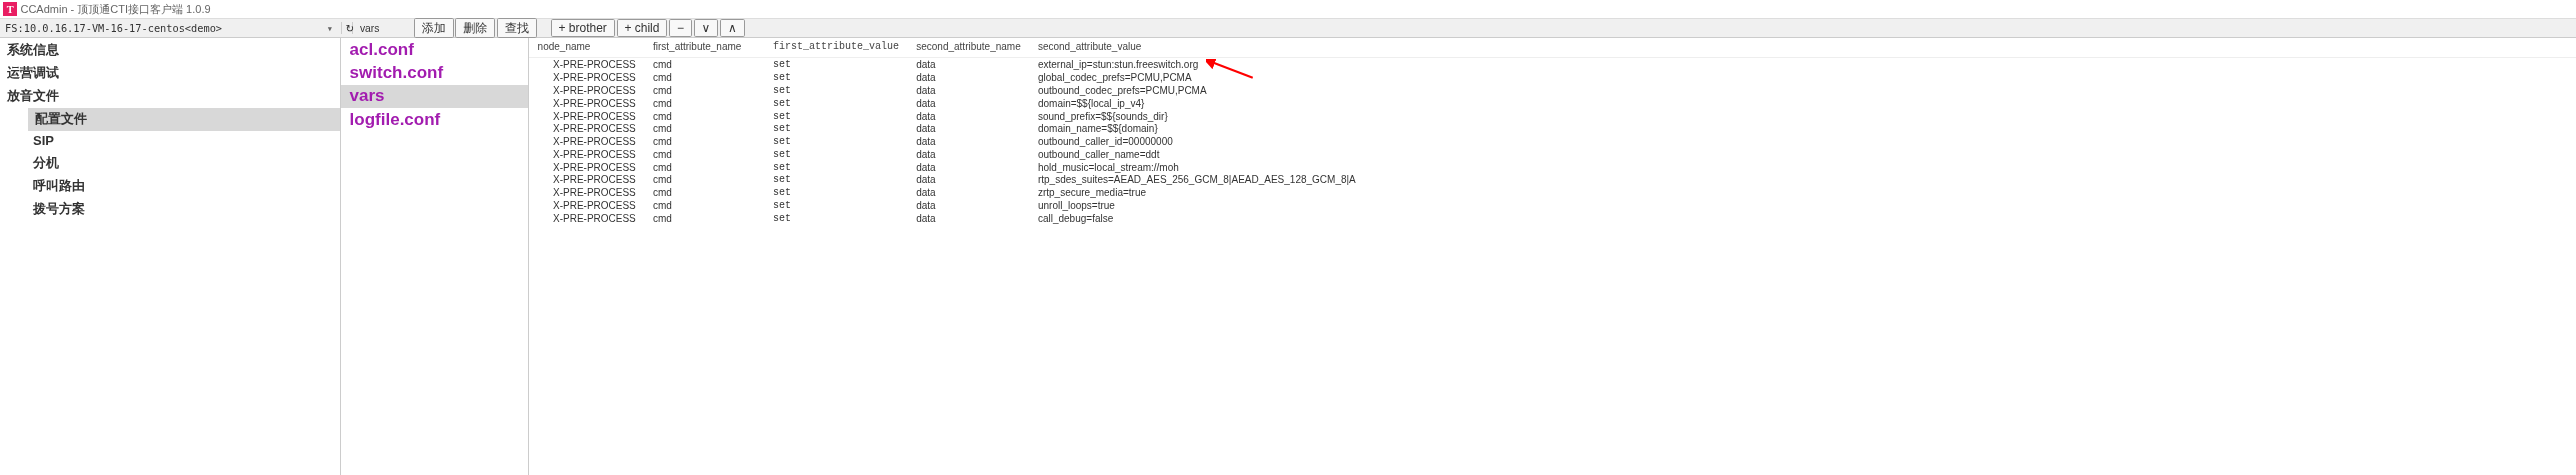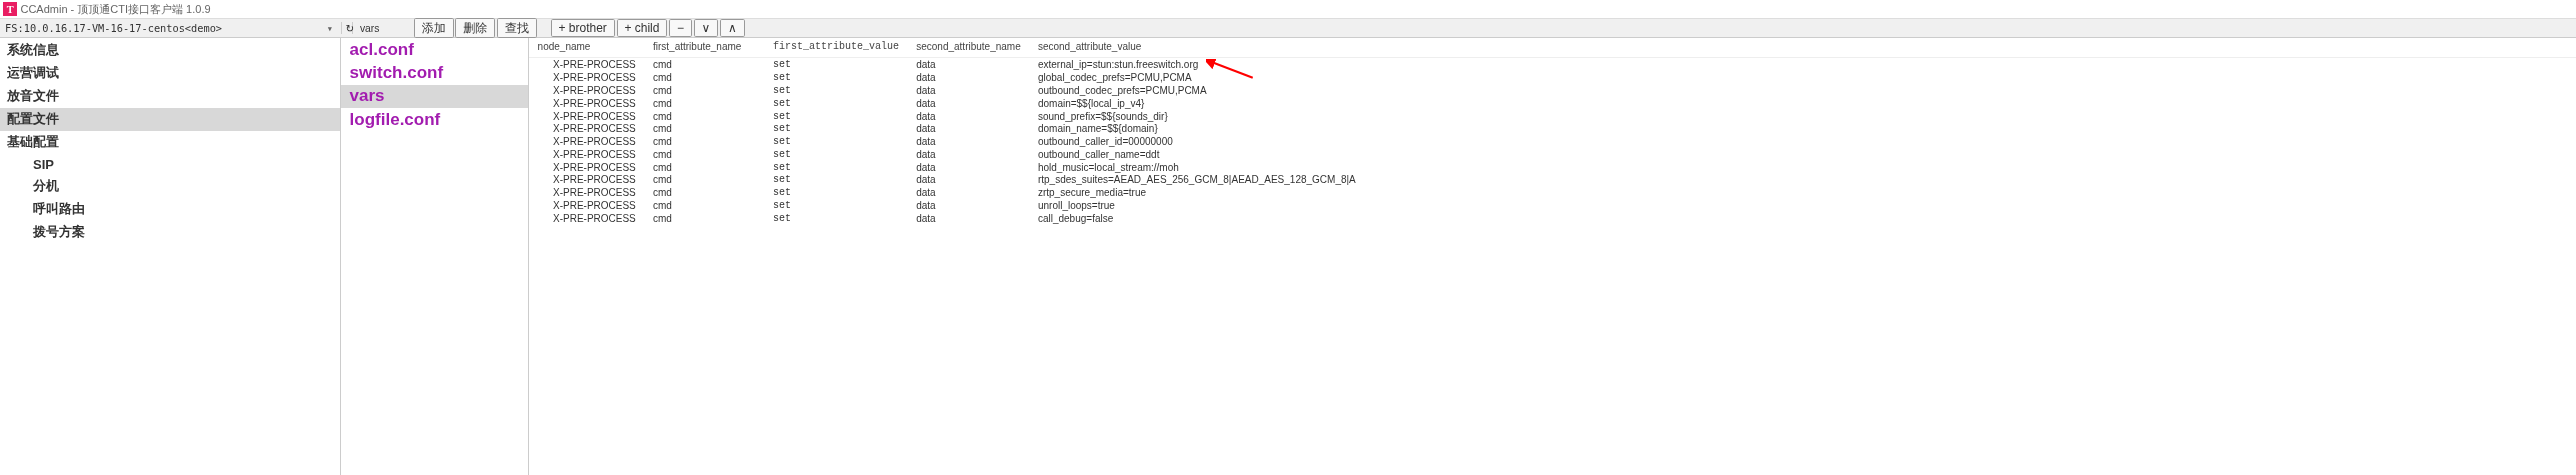--- a/index.html
+++ b/index.html
@@ -84,20 +84,21 @@
       overflow-y: auto;
     }
     .sidebar .nav-item {
       padding: 2.6px 6.9px;
       font-size: 13px;
       cursor: pointer;
       font-weight: bold;
     }
     .sidebar .nav-item.selected {
       background: #d8d8d8;
+      margin-left: 28px;
     }
     .sidebar .nav-item.child {
       padding-left: 33px;
     }
     .filelist {
       width: 188px;
       border-right: 0.9px solid #ccc;
       overflow-y: auto;
     }
     .filelist .file-item {
@@ -171,21 +172,20 @@
   <span class="btn">∧</span>
 </div>
 
 <div class="main">
 
   <div class="sidebar" id="sidebar">
       <div class="nav-item">系统信息</div>
       <div class="nav-item">运营调试</div>
       <div class="nav-item">放音文件</div>
       <div class="nav-item selected">配置文件</div>
-      <div class="nav-item">基础配置</div>
       <div class="nav-item child">SIP</div>
       <div class="nav-item child">分机</div>
       <div class="nav-item child">呼叫路由</div>
       <div class="nav-item child">拨号方案</div>
     </div>
 
   <div class="filelist" id="filelist">
       <div class="file-item">acl.conf</div>
       <div class="file-item">switch.conf</div>
       <div class="file-item selected">vars</div>

